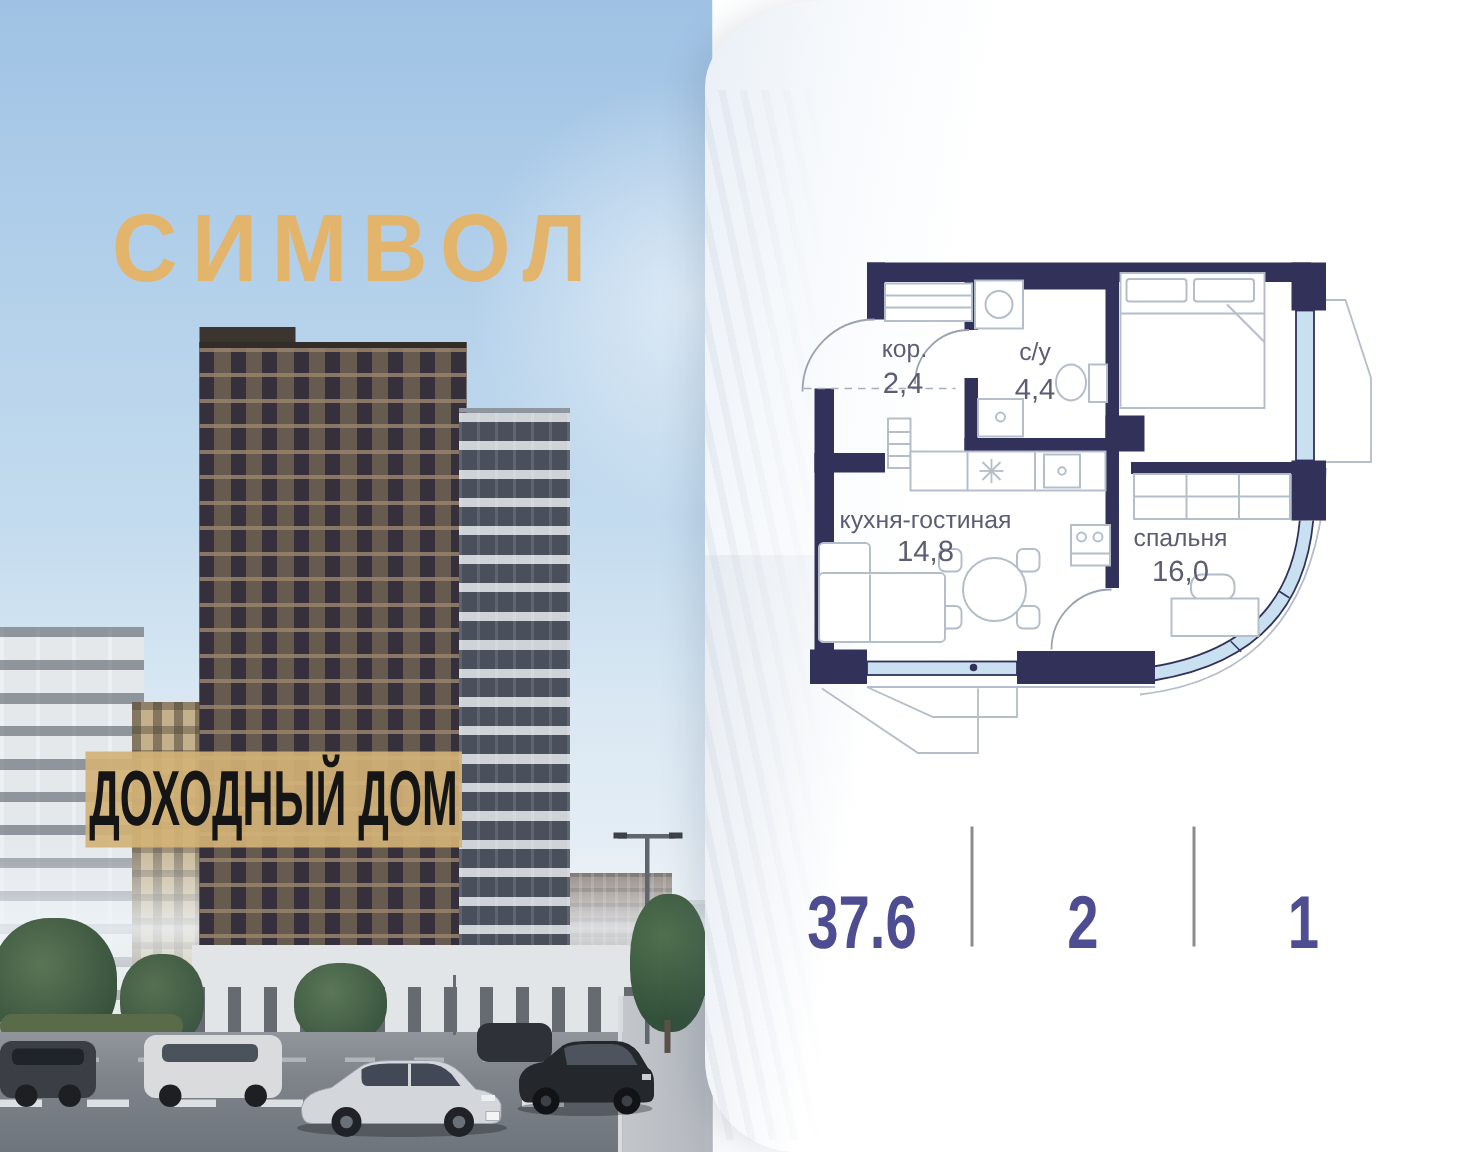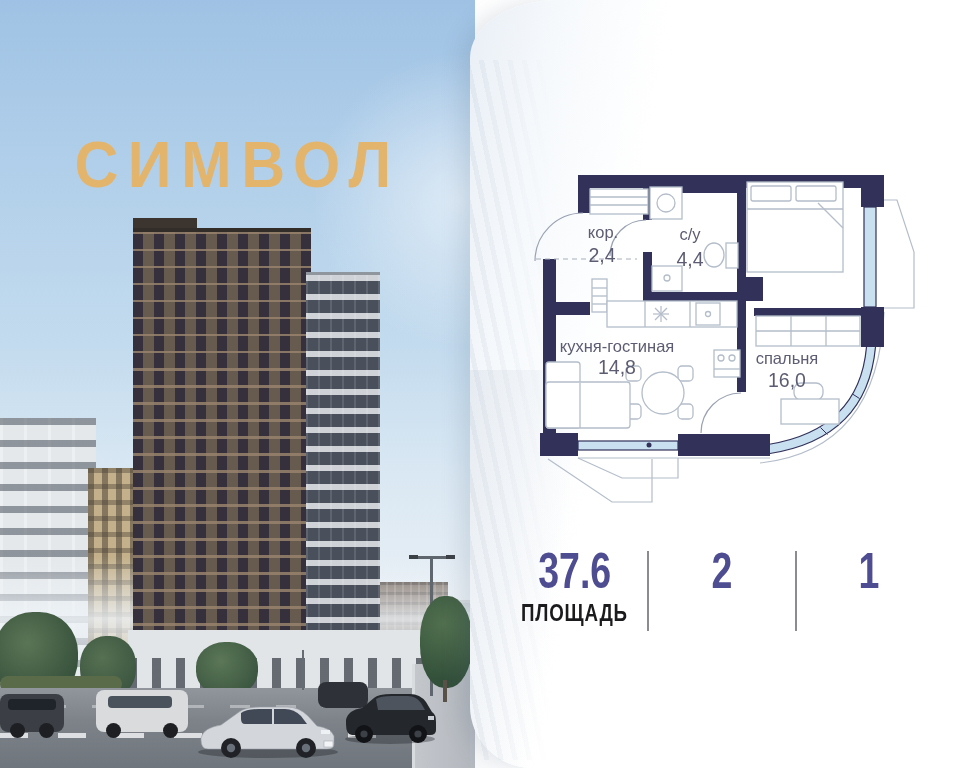--- a/index.html
+++ b/index.html
@@ -92,21 +92,21 @@
   .wm{position:absolute;left:0;top:370px;width:100px;height:398px;opacity:.55;
       background:linear-gradient(100deg,rgba(190,200,214,.45),rgba(255,255,255,0) 75%);}
   .wm-stripes{position:absolute;left:0;top:60px;width:80px;height:700px;opacity:.3;
       background:repeating-linear-gradient(78deg,rgba(168,180,196,.5) 0 5px,transparent 5px 14px);
       -webkit-mask-image:linear-gradient(90deg,#000,transparent);mask-image:linear-gradient(90deg,#000,transparent);}
 
   .plan{position:absolute;left:60px;top:160px;}
 
   
   .stats{position:absolute;left:32px;top:545px;width:440px;display:flex;align-items:flex-start;}
-  .stat{width:146px;text-align:center;}
+  .stat{width:146px;text-align:center;margin-top:44px;}
   .stat .val{display:inline-block;font-size:50px;font-weight:bold;color:#4f4d92;
              transform:scaleX(.75);transform-origin:center;line-height:52px;}
   .stat .lab{margin-top:2px;}
   .stat .lab span{display:inline-block;font-size:24px;font-weight:bold;color:#1b1b1d;
              letter-spacing:1px;transform:scaleX(.78);transform-origin:center;}
   .divider{width:2px;height:80px;background:#8b8b93;margin-top:6px;flex:0 0 2px;}
 
   
   .wall{fill:#32315a;}
   .furn{stroke:#b4bdca;stroke-width:1.3;fill:#ffffff;}
@@ -188,20 +188,23 @@
       <path d="M48 15 Q53 11 66 11 L92 11 Q101 11 108 18 L114 26 L52 26 Q48 26 48 21 Z" fill="#414956"></path>
       <line x1="80" y1="11" x2="80" y2="26" stroke="#d3d6da" stroke-width="2"></line>
       <circle cx="38" cy="50" r="10" fill="#202227"></circle>
         <circle cx="38" cy="50" r="4.2" fill="#6a7079"></circle>
       <circle cx="113" cy="50" r="10" fill="#202227"></circle>
         <circle cx="113" cy="50" r="4.2" fill="#6a7079"></circle>
       <rect x="128" y="32" width="9" height="4" fill="#eef1f4"></rect>
       <rect x="131" y="43" width="9" height="6" fill="#f2f4f6" stroke="#9aa0a8" stroke-width=".5"></rect>
     </svg>
 
+    <div class="banner banner-gold">
+      <span>ДОХОДНЫЙ ДОМ</span>
+    </div>
 
     <div class="logo">СИМВОЛ</div>
   </div>
 
   <div class="panel">
     <div class="wm-stripes"></div>
     <div class="wm"></div>
 
     <svg class="plan" width="445" height="350" viewBox="530 160 445 350">
 
@@ -331,21 +334,20 @@
         <text class="rname" x="617" y="352">кухня-гостиная</text>
         <text class="rarea" x="617" y="374">14,8</text>
         <text class="rname" x="787" y="364">спальня</text>
         <text class="rarea" x="787" y="387">16,0</text>
       </g>
     </svg>
 
     <div class="stats">
       <div class="stat">
         <div><span class="val">37.6</span></div>
-        <div class="lab"><span>ПЛОЩАДЬ</span></div>
       </div>
       <div class="divider"></div>
       <div class="stat">
         <div><span class="val">2</span></div>
       </div>
       <div class="divider"></div>
       <div class="stat">
         <div><span class="val">1</span></div>
       </div>
     </div>

